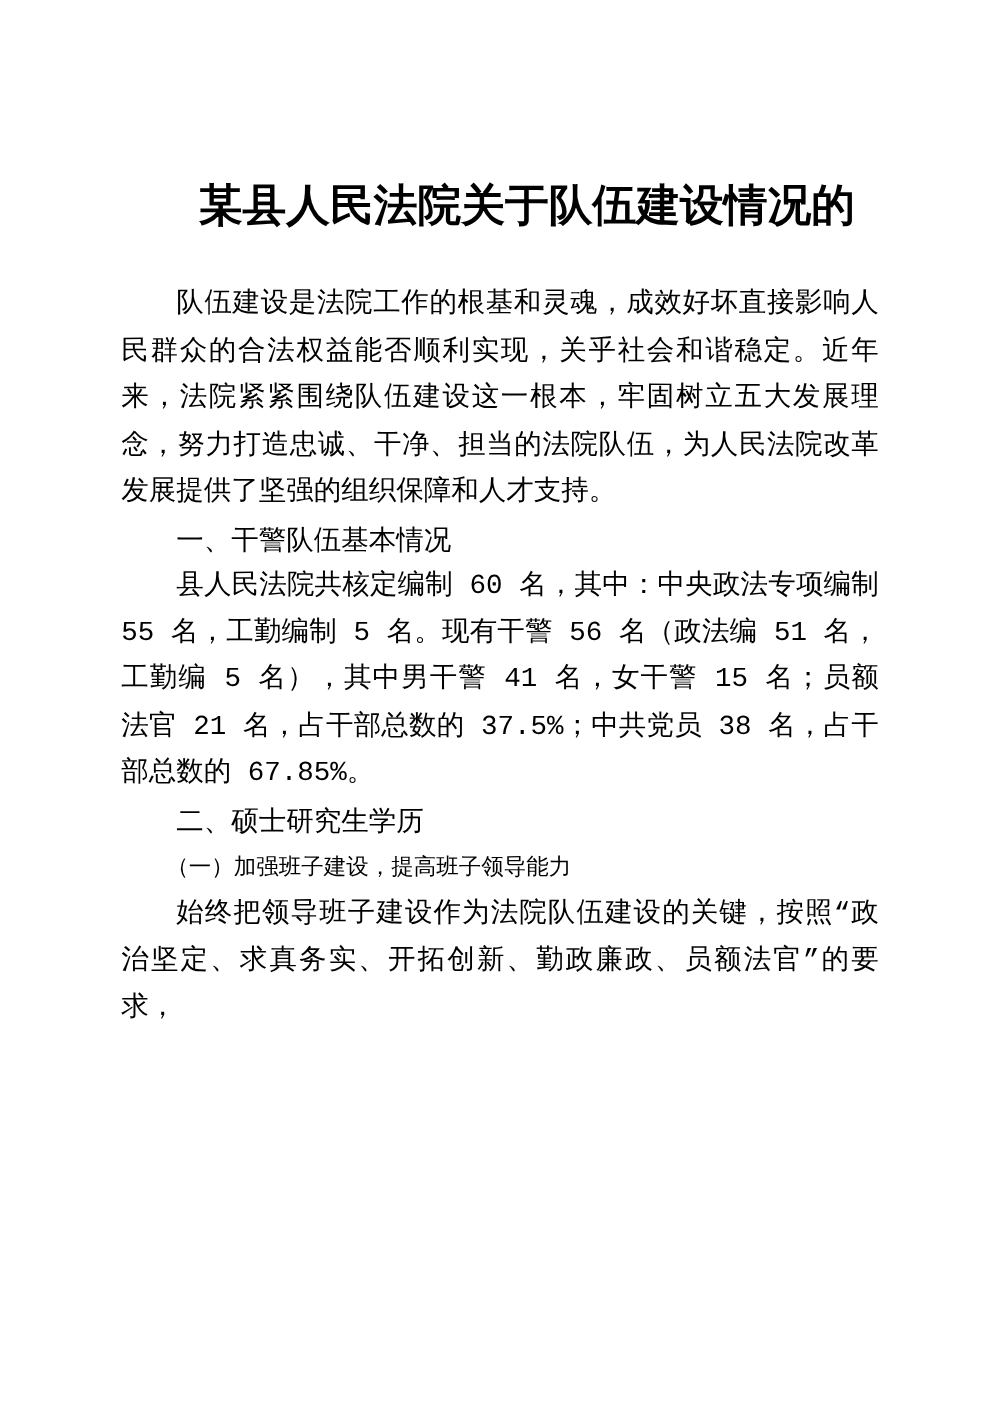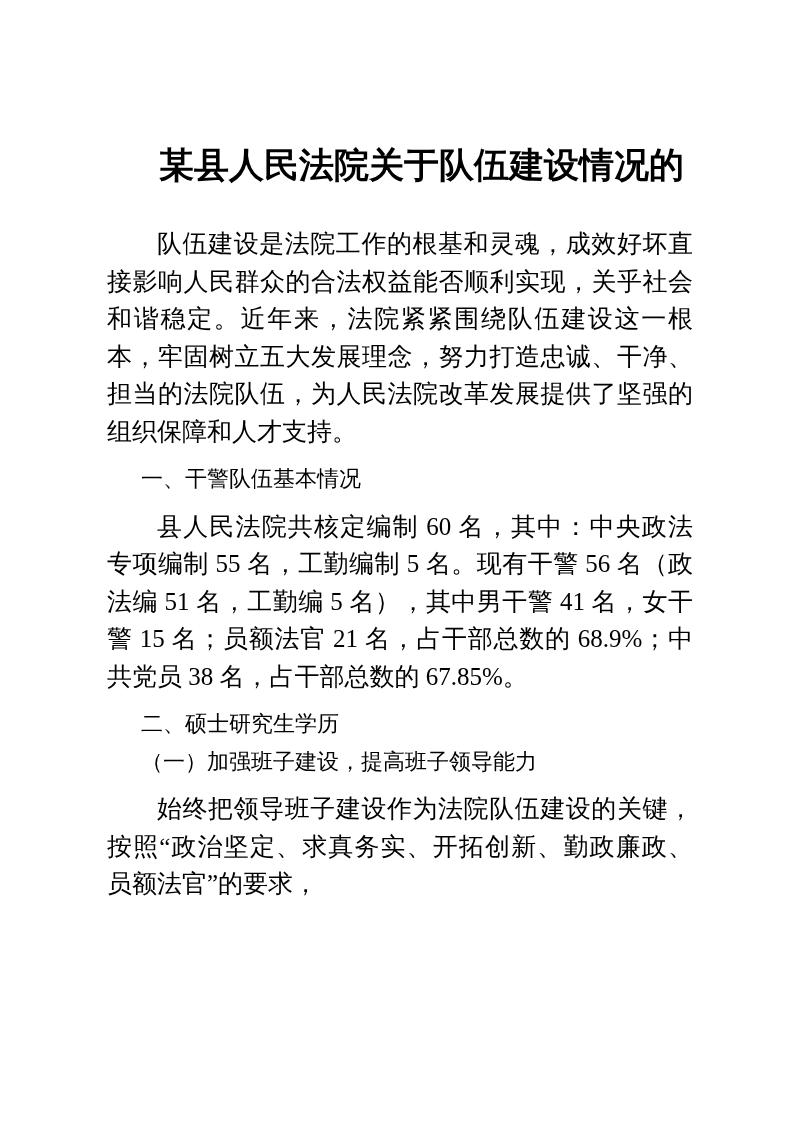--- a/index.html
+++ b/index.html
@@ -26,63 +26,63 @@
     font-family: "DejaVu Sans", "Liberation Sans", sans-serif;
     font-weight: 900;
     font-size: 35px;
     line-height: 47px;
     text-align: center;
     
     text-indent: 43px;
     letter-spacing: 0px;
   }
   .para {
-    margin: 10px;
-    font-family: Liberation Serif, serif;
+    margin: 0;
+    font-family: Liberation Mono, monospace;
     font-weight: 400;
-    font-size: 25px;
+    font-size: 22px;
     line-height: 37.5px;
     text-align: justify;
     text-justify: inter-character;
     text-indent: 2em;
   }
   .heading {
     margin: 0;
     font-family: "Liberation Serif", "DejaVu Serif", serif;
     font-weight: 400;
     font-size: 22px;
     line-height: 37.5px;
     text-indent: 2em;
     text-align: left;
   }
   .subheading {
     margin: 0;
     font-family: "Liberation Serif", "DejaVu Serif", serif;
     font-weight: 400;
-    font-size: 22px;
+    font-size: 18px;
     line-height: 37.5px;
     text-indent: 2em;
     text-align: left;
   }
 </style>
 </head>
 <body>
 
 <div class="doc-page">
   <div class="doc-content">
 
     <h1 class="doc-title">
       <span>某县人民法院关于队伍建设情况的</span><br>
     </h1>
 
     <p class="para">队伍建设是法院工作的根基和灵魂，成效好坏直接影响人民群众的合法权益能否顺利实现，关乎社会和谐稳定。近年来，法院紧紧围绕队伍建设这一根本，牢固树立五大发展理念，努力打造忠诚、干净、担当的法院队伍，为人民法院改革发展提供了坚强的组织保障和人才支持。</p>
 
     <h2 class="heading">一、干警队伍基本情况</h2>
 
-    <p class="para">县人民法院共核定编制 60 名，其中：中央政法专项编制 55 名，工勤编制 5 名。现有干警 56 名（政法编 51 名，工勤编 5 名），其中男干警 41 名，女干警 15 名；员额法官 21 名，占干部总数的 68.9%；中共党员 38 名，占干部总数的 67.85%。</p>
+    <p class="para">县人民法院共核定编制 60 名，其中：中央政法专项编制 55 名，工勤编制 5 名。现有干警 56 名（政法编 51 名，工勤编 5 名），其中男干警 41 名，女干警 15 名；员额法官 21 名，占干部总数的 37.5%；中共党员 38 名，占干部总数的 67.85%。</p>
 
 
     <h2 class="heading">二、硕士研究生学历</h2>
 
     <p class="subheading">（一）加强班子建设，提高班子领导能力</p>
 
     <p class="para">始终把领导班子建设作为法院队伍建设的关键，按照“政治坚定、求真务实、开拓创新、勤政廉政、员额法官”的要求，</p>
 
   </div>
 </div>

